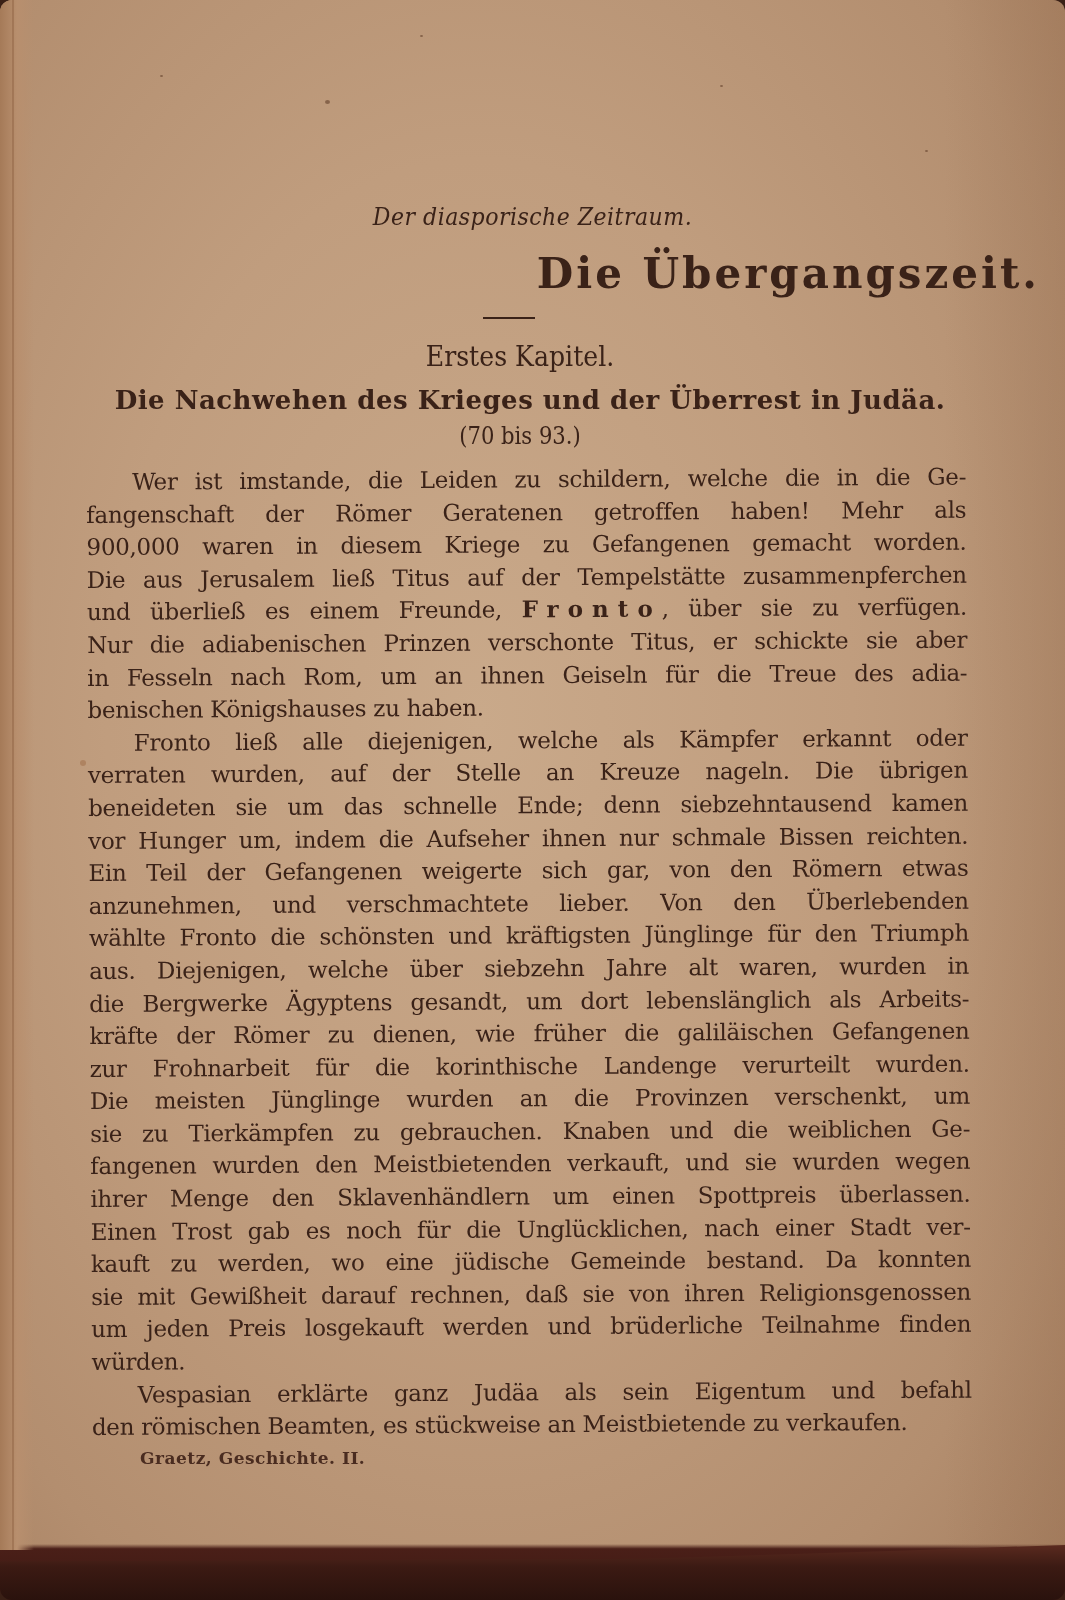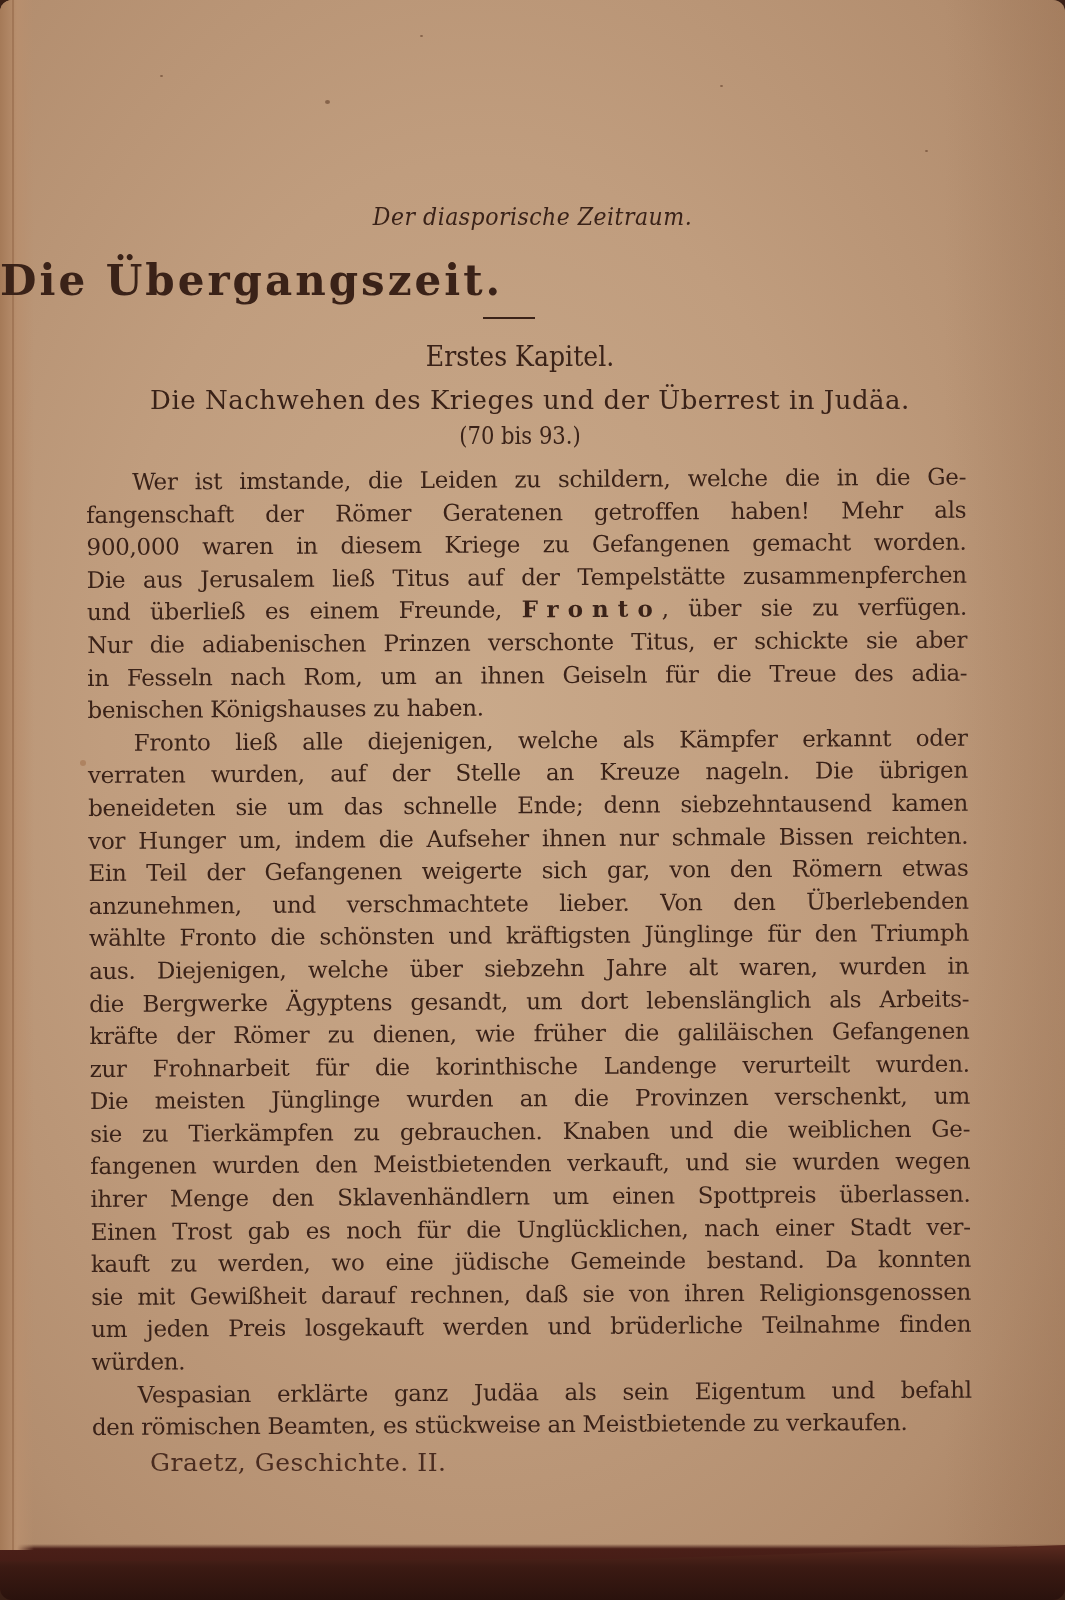--- a/index.html
+++ b/index.html
@@ -57,23 +57,23 @@
       top: 203px;
       left: 0; width: 1065px;
       text-align: center;
       font-size: 24px;
       letter-spacing: 0.5px;
       font-style: italic;
       transform: scaleX(0.92);
     }
     .part-title {
       position: absolute;
-      top: 256px;
+      top: 249px;
       left: 0; width: 1040px;
-      text-align: left;
+      text-align: right;
       font-size: 42px;
       font-weight: bold;
       letter-spacing: 3px;
     }
     .rule {
       position: absolute;
       top: 317px;
       left: 483px;
       width: 52px;
       height: 2px;
@@ -86,21 +86,21 @@
       text-align: center;
       font-size: 28px;
       transform: scaleX(0.9);
     }
     .chapter-title {
       position: absolute;
       top: 385px;
       left: 80px; width: 900px;
       text-align: center;
       font-size: 26px;
-      font-weight: normal;
+      font-weight: bold;
       letter-spacing: 0.5px;
     }
     .chapter-dates {
       position: absolute;
       top: 422px;
       left: 0; width: 1040px;
       text-align: center;
       font-size: 24px;
       transform: scaleX(0.88);
     }
@@ -126,24 +126,25 @@
     .line.last {
       text-align-last: left;
     }
     .line.indent {
       padding-left: 46px;
     }
     .spaced { letter-spacing: 9px; font-weight: bold; }
     .footer {
       position: absolute;
       top: 1448px;
-      left: 150px;
-      font-size: 25px;
+      left: 140px;
+      font-size: 17px;
       letter-spacing: 0.5px;
       color: #4a2c20;
+      font-weight: bold;
     }
     .speck {
       position: absolute;
       width: 3px; height: 2px;
       background: rgba(90,55,35,0.55);
       border-radius: 50%;
     }
   </style>
 </head>
 <body>

